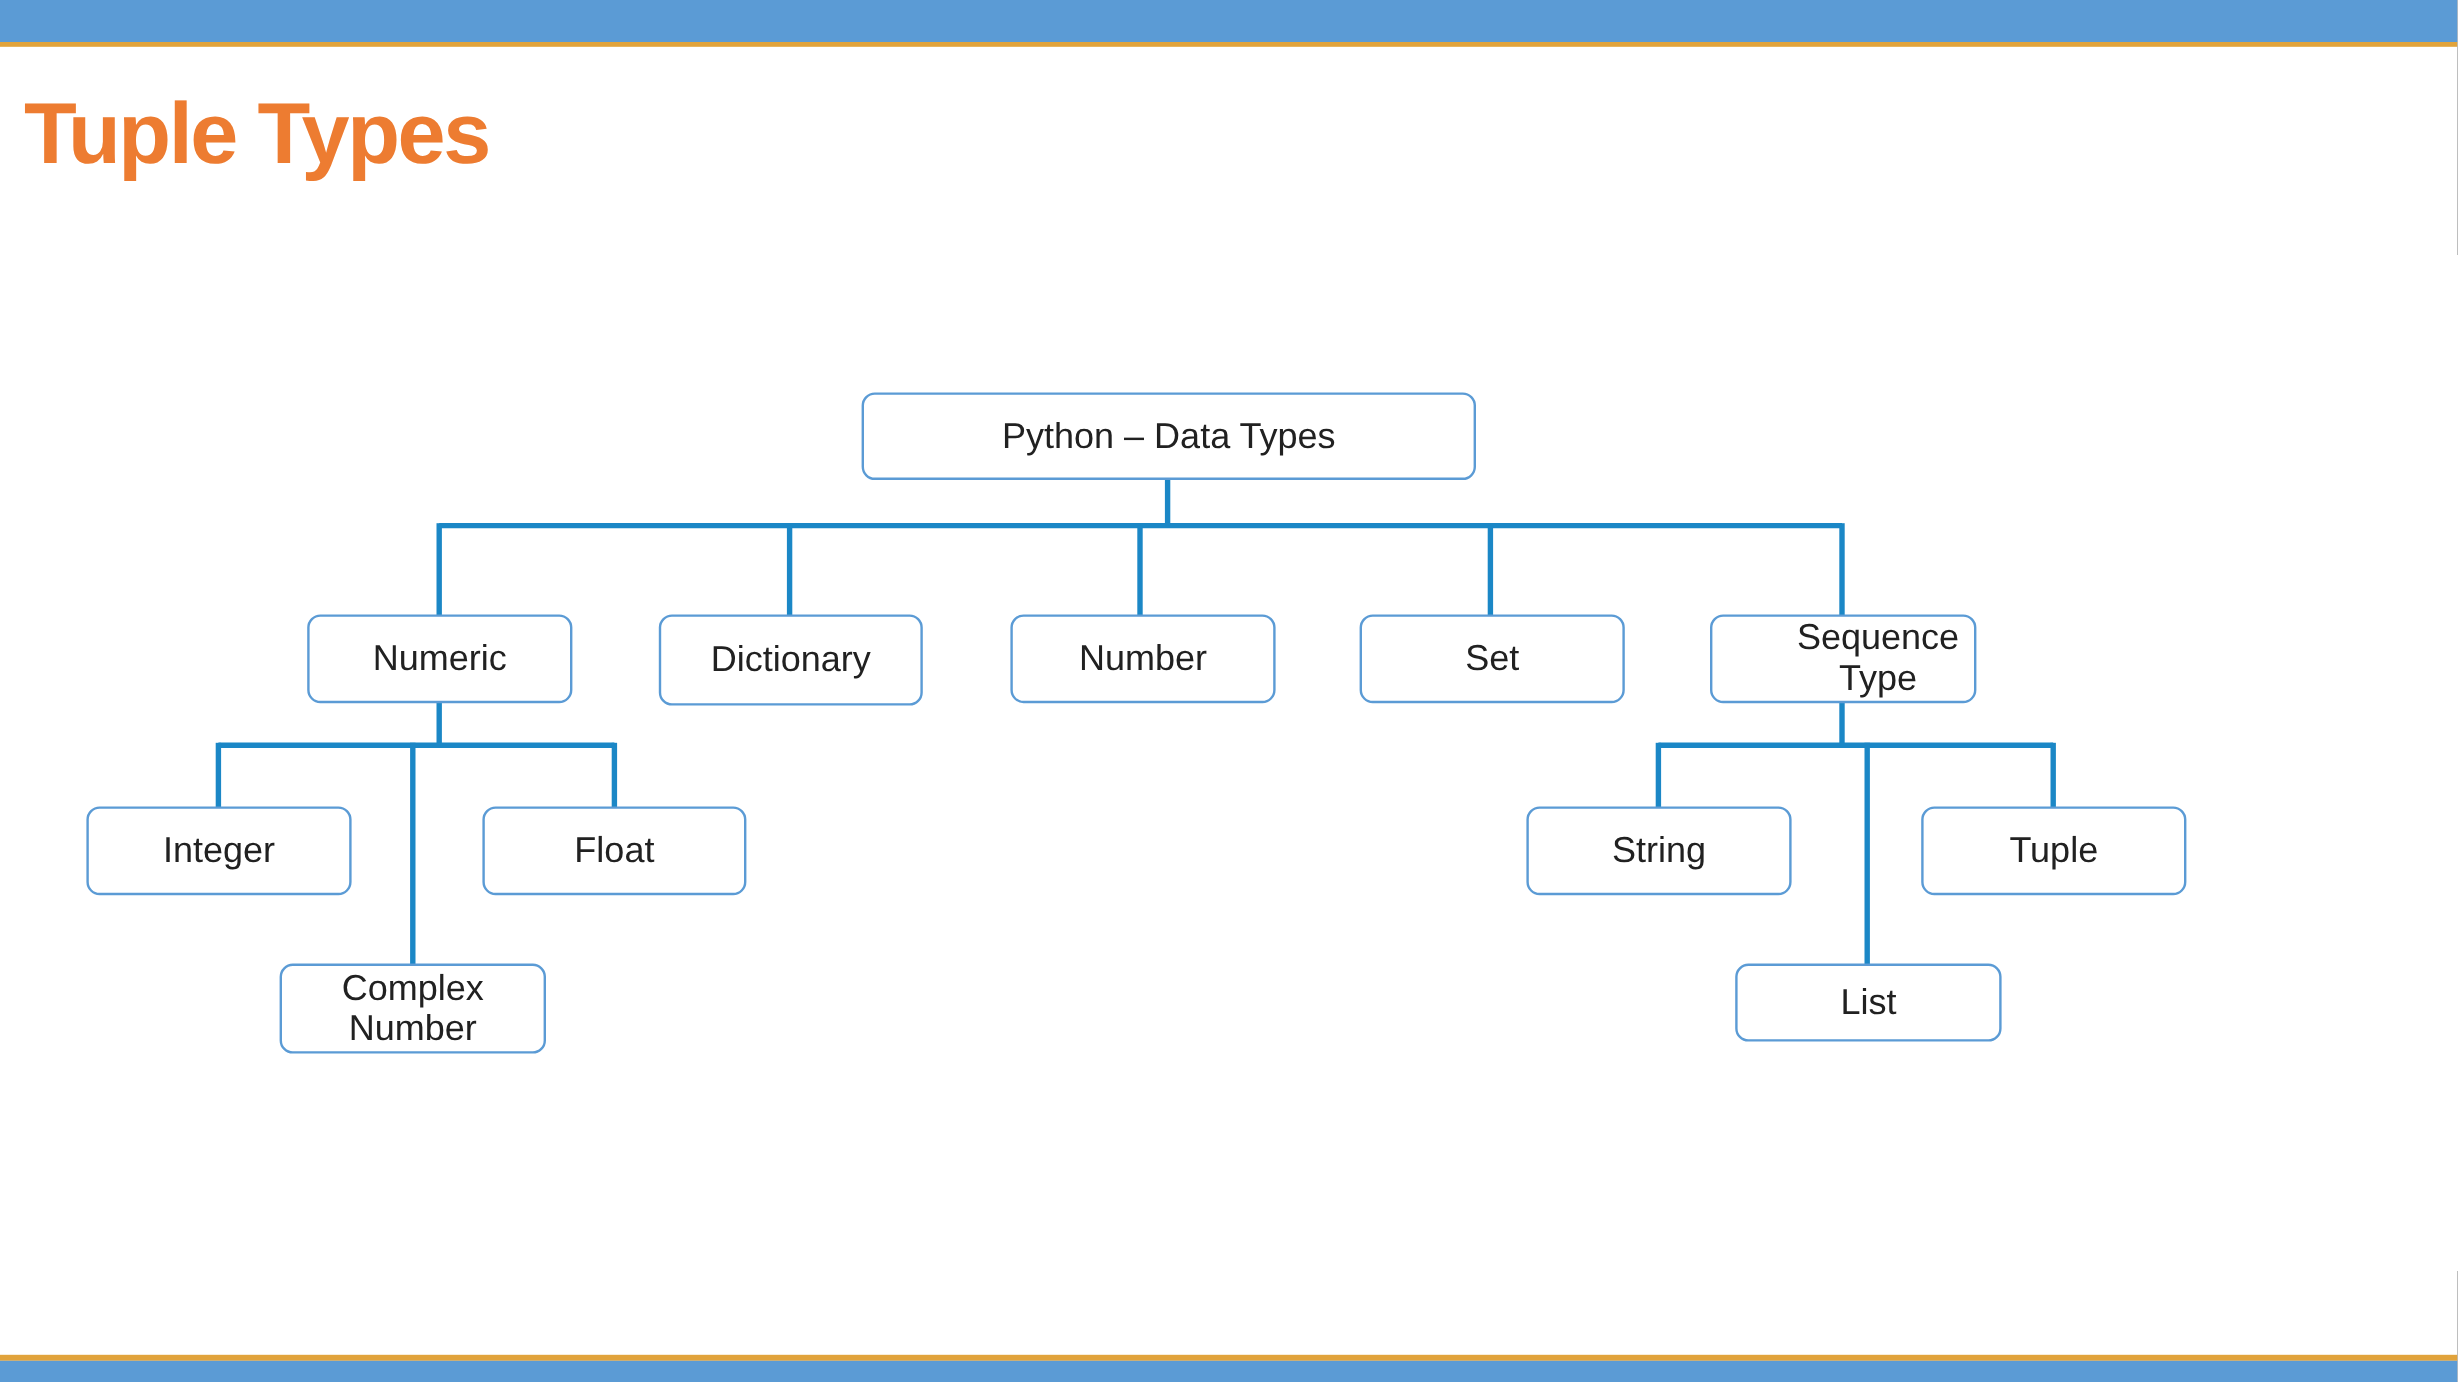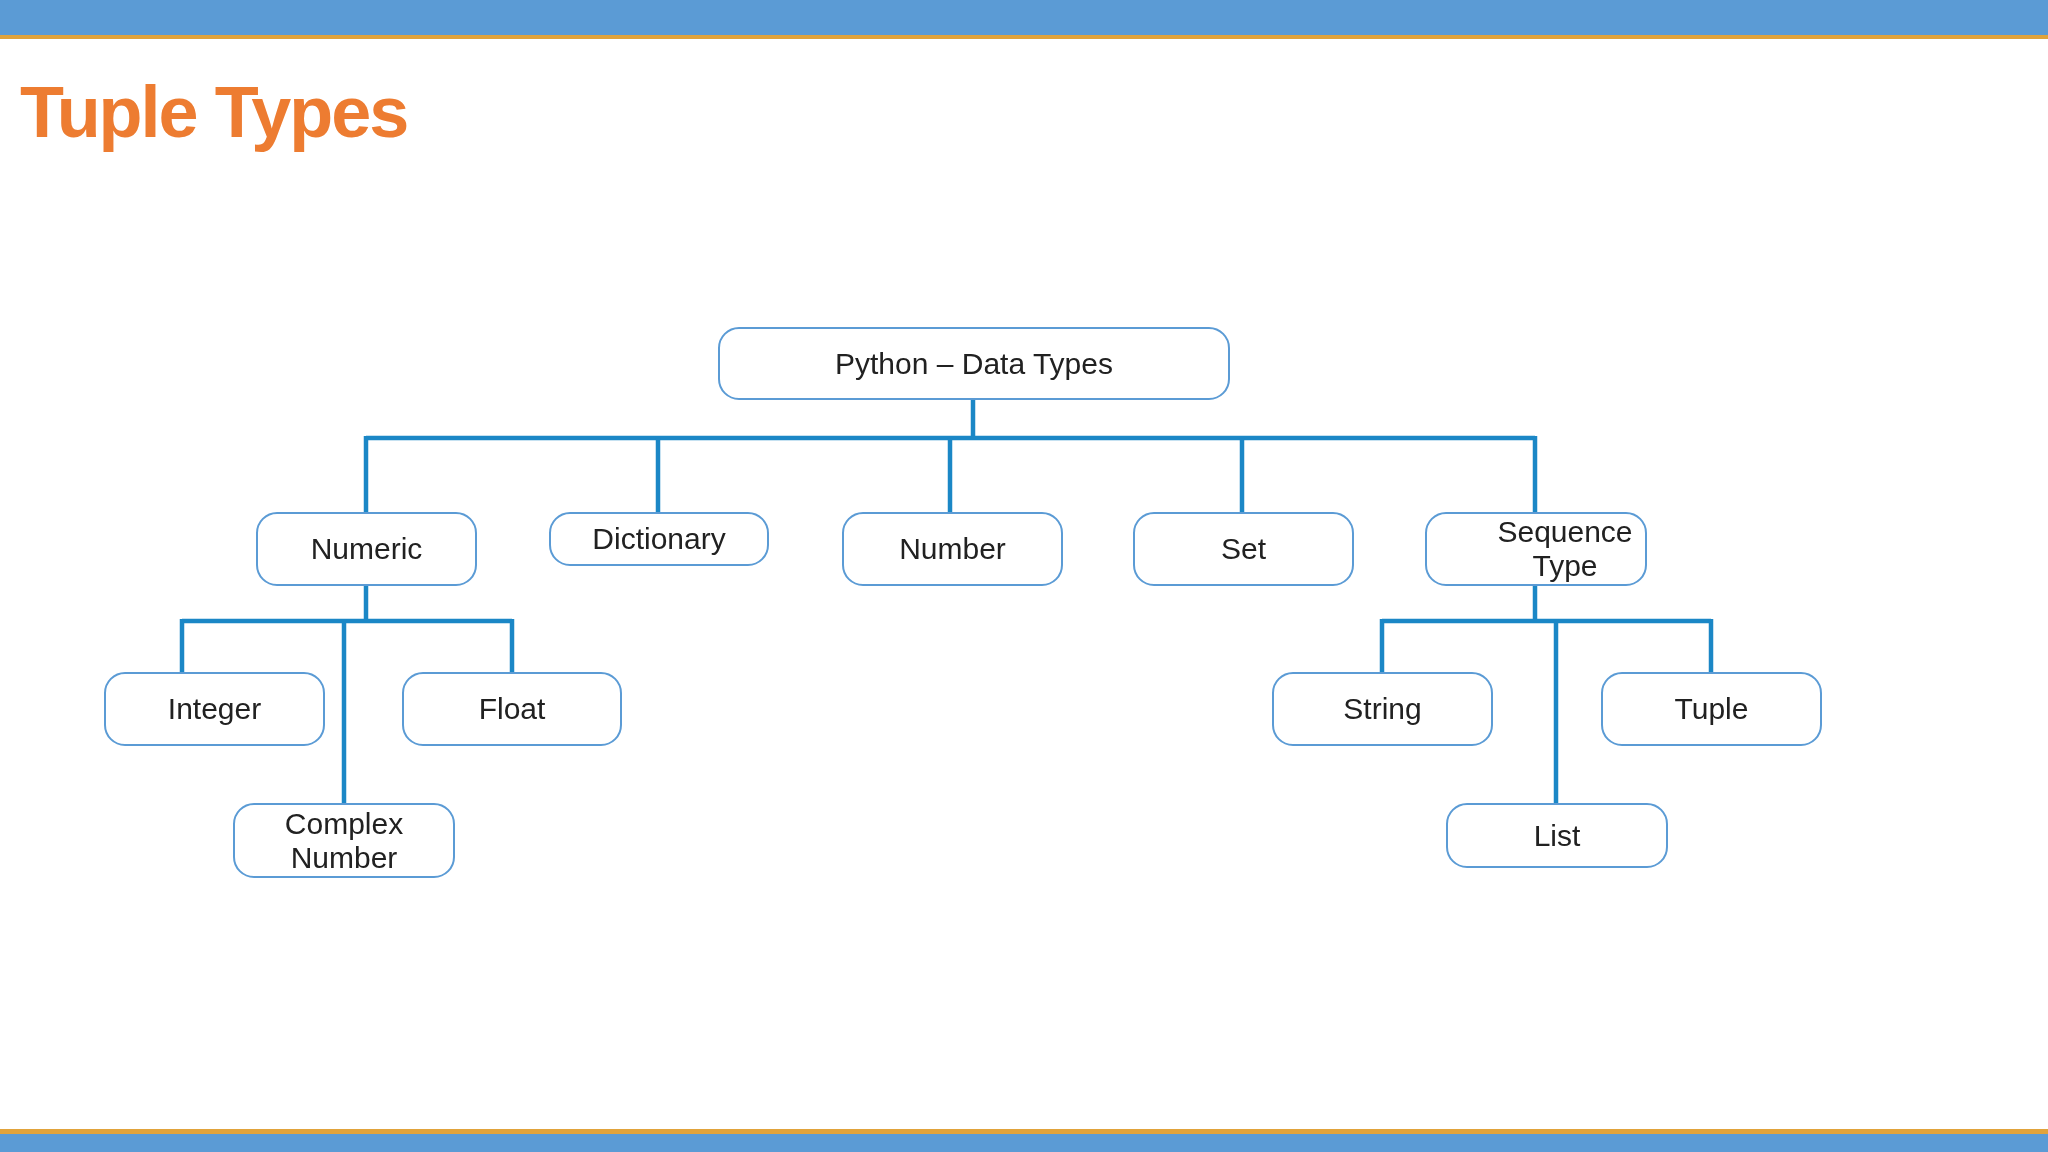--- a/index.html
+++ b/index.html
@@ -59,21 +59,21 @@
   }
   .connectors line {
     stroke: var(--connector-blue, #1B87C6);
     stroke-width: 4.5;
   }
   .node {
     position: absolute;
     box-sizing: border-box;
     background: #ffffff;
     border: 2.5px solid var(--node-border, #5B9BD5);
-    border-radius: 21px;
+    border-radius: 11px;
     display: flex;
     align-items: center;
     justify-content: center;
     text-align: center;
   }
   .node .label {
     font-size: 30px;
     line-height: 34px;
     color: var(--node-text, #212121);
   }
@@ -115,34 +115,34 @@
     <line x1="1556" y1="619" x2="1556" y2="805"></line>
   </svg>
 
   <div class="node" style="left:718px; top:327px; width:512px; height:73px;">
     <span class="label">Python – Data Types</span>
   </div>
 
   <div class="node" style="left:256px; top:512px; width:221px; height:74px;">
     <span class="label">Numeric</span>
   </div>
-  <div class="node" style="left:549px; top:512px; width:220px; height:54px;text-align:right;">
+  <div class="node" style="left:549px; top:512px; width:220px; height:76px;text-align:right;">
     <span class="label">Dictionary</span>
   </div>
   <div class="node" style="left:842px; top:512px; width:221px; height:74px;">
     <span class="label">Number</span>
   </div>
   <div class="node" style="left:1133px; top:512px; width:221px; height:74px;">
     <span class="label">Set</span>
   </div>
   <div class="node" style="left:1425px; top:512px; width:222px; height:74px;justify-content:flex-end;">
     <span class="label wrap2">Sequence Type</span>
   </div>
 
-  <div class="node" style="left:72px; top:672px; width:221px; height:74px;margin-left:32px;">
+  <div class="node" style="left:72px; top:672px; width:221px; height:74px;">
     <span class="label">Integer</span>
   </div>
   <div class="node" style="left:402px; top:672px; width:220px; height:74px;">
     <span class="label">Float</span>
   </div>
   <div class="node" style="left:233px; top:803px; width:222px; height:75px;">
     <span class="label wrap2">Complex Number</span>
   </div>
 
   <div class="node" style="left:1601px; top:672px; width:221px; height:74px;">

